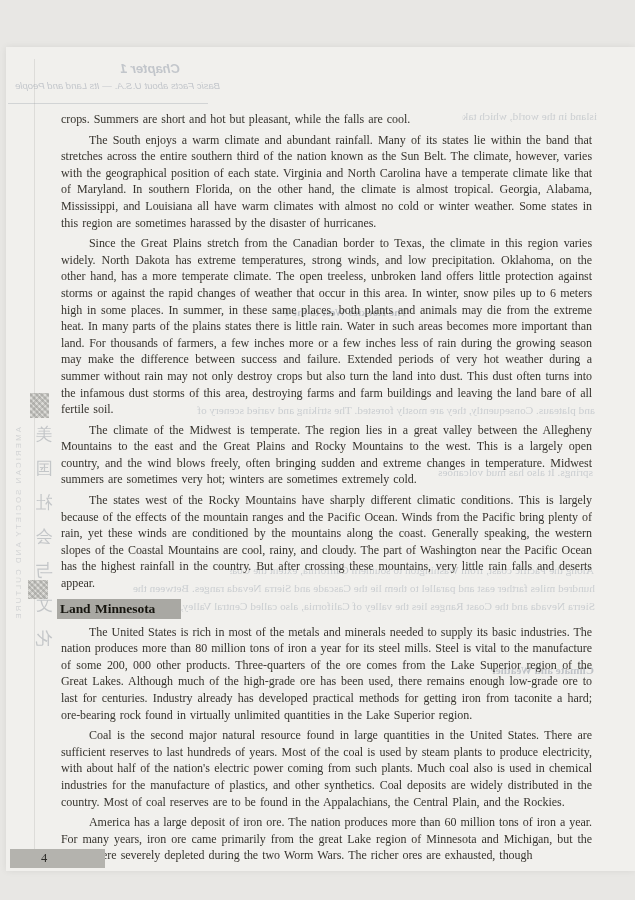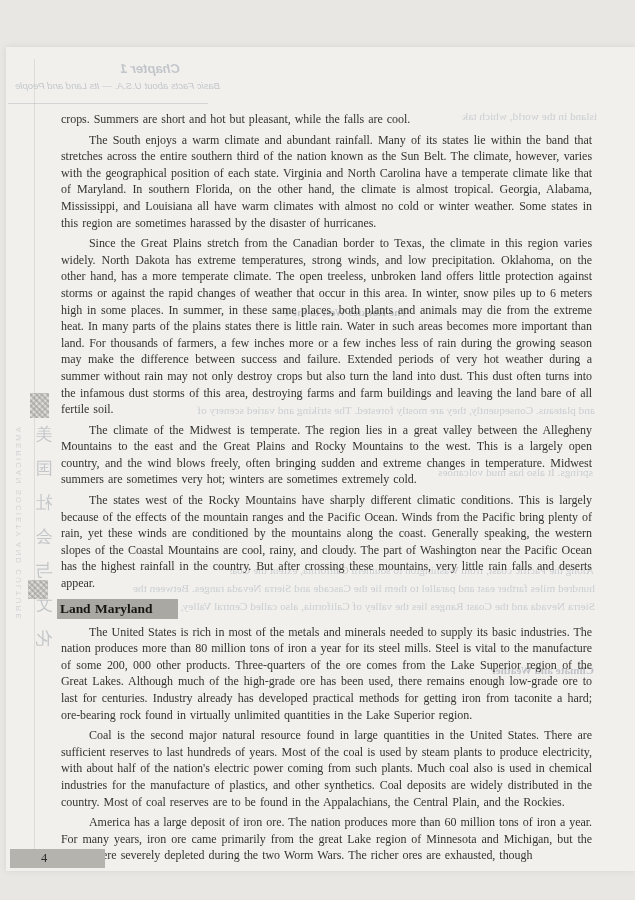--- a/index.html
+++ b/index.html
@@ -148,21 +148,21 @@
       <div class="fragment" style="left: 51px; top: 553px; width: 538px;">Sierra Nevada and the Coast Ranges lies the valley of California, also called Central Valley, which is a</div>
       <div class="fragment bold" style="left: 472px; top: 617px; width: 116px;">Climate and Weather</div>
     </div>
 
   <div class="article" id="article">
       <p>crops. Summers are short and hot but pleasant, while the falls are cool.</p>
       <p class="indent">The South enjoys a warm climate and abundant rainfall. Many of its states lie within the band that stretches across the entire southern third of the nation known as the Sun Belt. The climate, however, varies with the geographical position of each state. Virginia and North Carolina have a temperate climate like that of Maryland. In southern Florida, on the other hand, the climate is almost tropical. Georgia, Alabama, Mississippi, and Louisiana all have warm climates with almost no cold or winter weather. Some states in this region are sometimes harassed by the disaster of hurricanes.</p>
       <p class="indent">Since the Great Plains stretch from the Canadian border to Texas, the climate in this region varies widely. North Dakota has extreme temperatures, strong winds, and low precipitation. Oklahoma, on the other hand, has a more temperate climate. The open treeless, unbroken land offers little protection against storms or against the rapid changes of weather that occur in this area. In winter, snow piles up to 6 meters high in some places. In summer, in these same places, both plants and animals may die from the extreme heat. In many parts of the plains states there is little rain. Water in such areas becomes more important than land. For thousands of farmers, a few inches more or a few inches less of rain during the growing season may make the difference between success and failure. Extended periods of very hot weather during a summer without rain may not only destroy crops but also turn the land into dust. This dust often turns into the infamous dust storms of this area, destroying farms and farm buildings and leaving the land bare of all fertile soil.</p>
       <p class="indent">The climate of the Midwest is temperate. The region lies in a great valley between the Allegheny Mountains to the east and the Great Plains and Rocky Mountains to the west. This is a largely open country, and the wind blows freely, often bringing sudden and extreme changes in temperature. Midwest summers are sometimes very hot; winters are sometimes extremely cold.</p>
       <p class="indent">The states west of the Rocky Mountains have sharply different climatic conditions. This is largely because of the effects of the mountain ranges and the Pacific Ocean. Winds from the Pacific bring plenty of rain, yet these winds are conditioned by the mountains along the coast. Generally speaking, the western slopes of the Coastal Mountains are cool, rainy, and cloudy. The part of Washington near the Pacific Ocean has the highest rainfall in the country. But after crossing these mountains, very little rain falls and deserts appear.</p>
-      <div class="section-heading"><span>Land Maryland</span></div>
+      <div class="section-heading"><span>Land Minnesota</span></div>
       <p class="indent">The United States is rich in most of the metals and minerals needed to supply its basic industries. The nation produces more than 80 million tons of iron a year for its steel mills. Steel is vital to the manufacture of some 200, 000 other products. Three-quarters of the ore comes from the Lake Superior region of the Great Lakes. Although much of the high-grade ore has been used, there remains enough low-grade ore to last for centuries. Industry already has developed practical methods for getting iron from taconite a hard; ore-bearing rock found in virtually unlimited quantities in the Lake Superior region.</p>
       <p class="indent">Coal is the second major natural resource found in large quantities in the United States. There are sufficient reserves to last hundreds of years. Most of the coal is used by steam plants to produce electricity, with about half of the nation's electric power coming from such plants. Much coal also is used in chemical industries for the manufacture of plastics, and other synthetics. Coal deposits are widely distributed in the country. Most of coal reserves are to be found in the Appalachians, the Central Plain, and the Rockies.</p>
       <p class="indent">America has a large deposit of iron ore. The nation produces more than 60 million tons of iron a year. For many years, iron ore came primarily from the great Lake region of Minnesota and Michigan, but the mines were severely depleted during the two Worm Wars. The richer ores are exhausted, though</p>
     </div>
 
 </div>
 
 <div class="page-number-box">
   <span class="num">4</span>
 </div>

